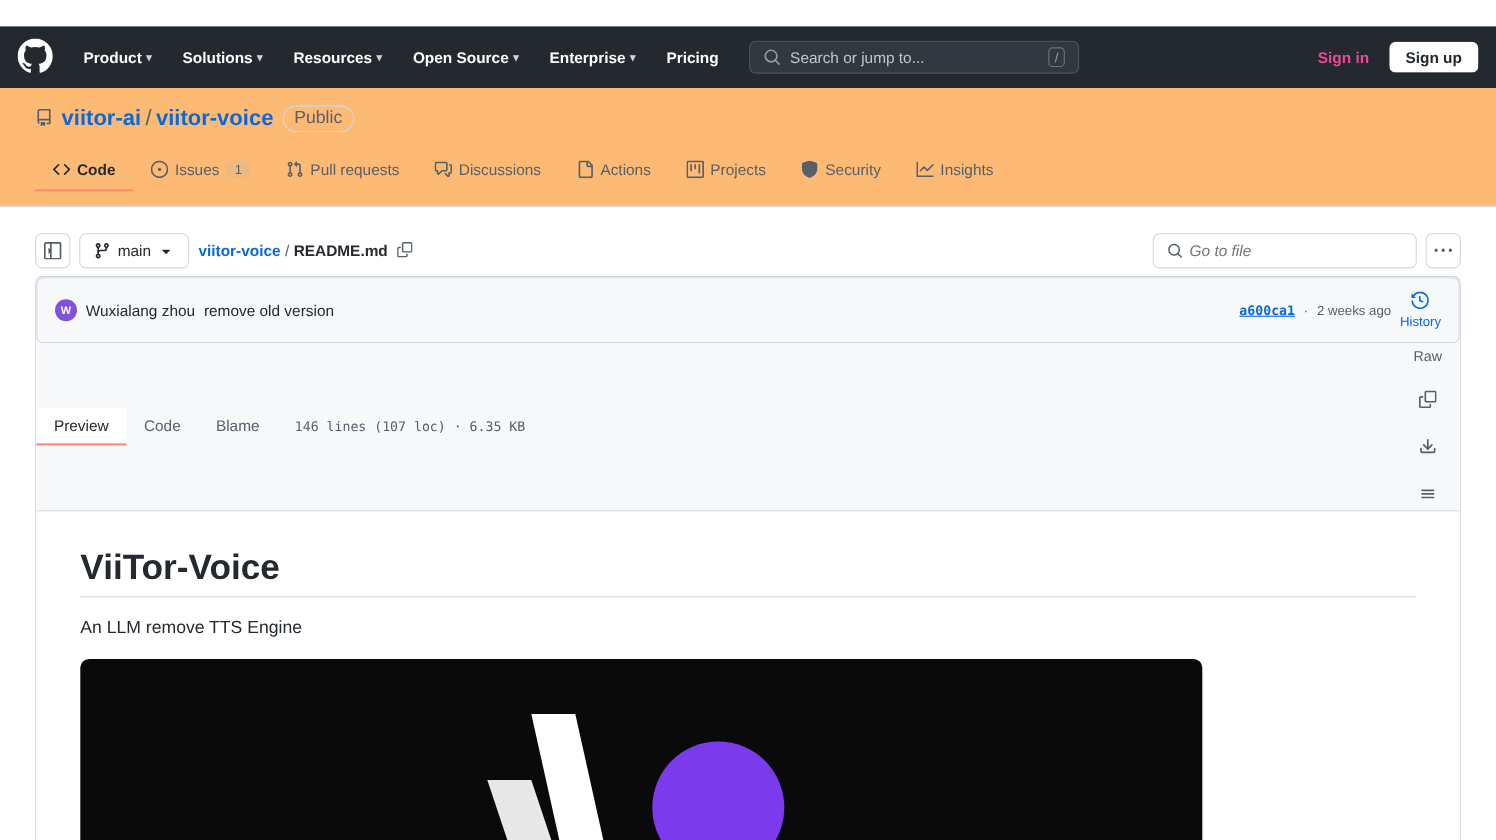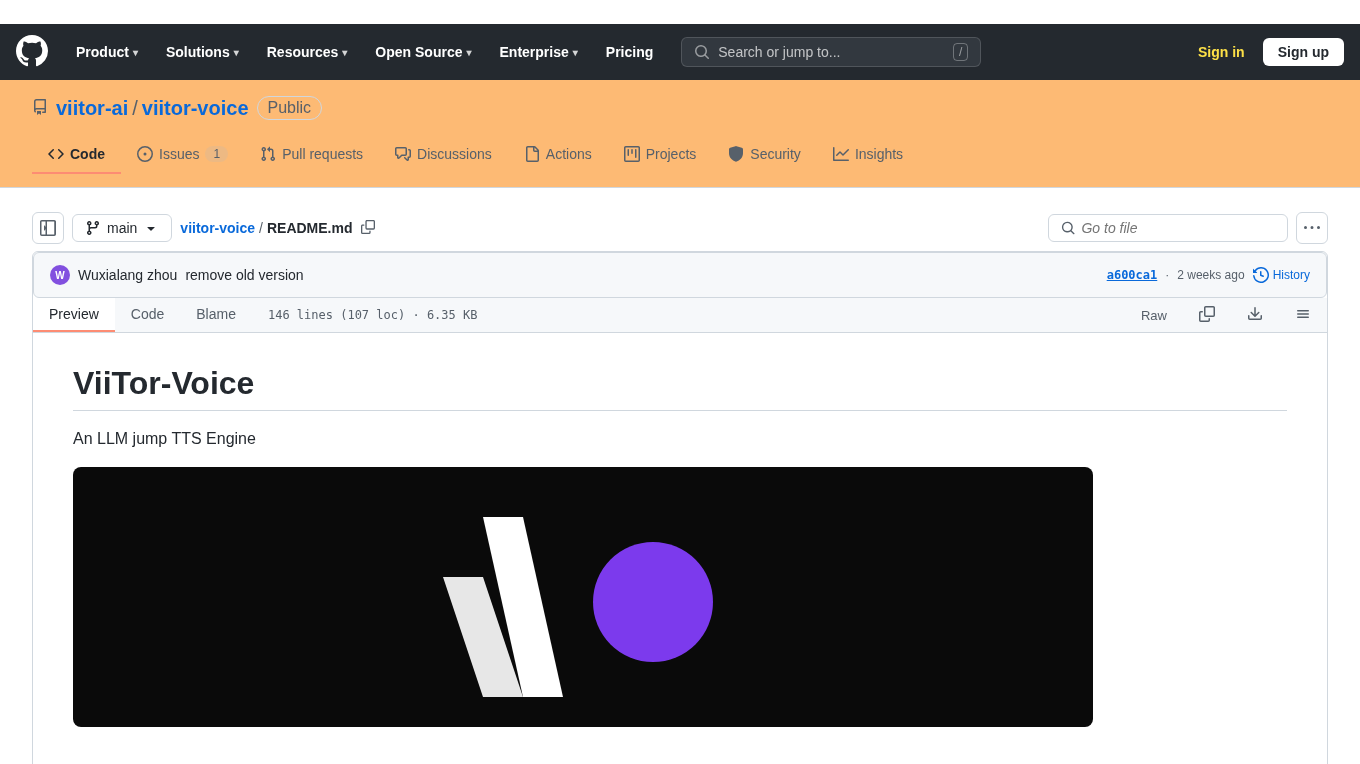--- a/index.html
+++ b/index.html
@@ -27,21 +27,21 @@
       border: 1px solid rgba(255,255,255,0.15); border-radius: 6px;
       padding: 5px 12px; gap: 8px; cursor: text; width: 100%;
     }
     .search-box-text { color: rgba(255,255,255,0.7); font-size: 14px; flex: 1; }
     .search-shortcut {
       color: rgba(255,255,255,0.5); font-size: 12px; border: 1px solid rgba(255,255,255,0.3);
       border-radius: 4px; padding: 1px 5px;
     }
     .top-nav-right { margin-left: auto; display: flex; align-items: center; gap: 8px; }
     .nav-btn {
-      background: none; border: none; color: #fde047; cursor: pointer;
+      background: none; border: none; color: #ec4899; cursor: pointer;
       font-size: 14px; font-weight: 600; padding: 5px 10px; border-radius: 6px;
     }
     .nav-btn-signup {
       background: #fff; color: #24292f; border: 1px solid rgba(255,255,255,0.15);
       border-radius: 6px; padding: 5px 14px; font-weight: 600; cursor: pointer; font-size: 14px;
     }
 
     
     .repo-header {
       background: #fdba74; border-bottom: 1px solid #d0d7de;
@@ -84,21 +84,21 @@
       background: rgba(175,184,193,0.2); color: #57606a;
       border-radius: 20px; padding: 1px 8px; font-size: 12px;
     }
     .tab-icon { color: #57606a; display: flex; align-items: center; }
     .repo-tab.active .tab-icon { color: #24292f; }
 
     
     .content-area { padding: 24px 32px; background: #fff; }
     
     .file-nav-row {
-      display: flex; align-items: center; gap: 8px; margin-bottom: 8px;
+      display: flex; gap: 8px; margin-bottom: 8px;
     }
     .sidebar-toggle-btn {
       display: flex; align-items: center; justify-content: center;
       background: none; border: 1px solid #d0d7de; border-radius: 6px;
       width: 32px; height: 32px; cursor: pointer; color: #57606a;
     }
     .branch-selector {
       display: flex; align-items: center; gap: 6px;
       background: none; border: 1px solid #d0d7de; border-radius: 6px;
       padding: 5px 12px; cursor: pointer; font-size: 14px; color: #24292f;
@@ -133,41 +133,41 @@
       width: 20px; height: 20px; border-radius: 50%;
       background: #8250df; display: flex; align-items: center; justify-content: center;
       color: #fff; font-size: 10px; font-weight: 600; flex-shrink: 0; overflow: hidden;
     }
     .commit-author { font-weight: 400; color: #24292f; }
     .commit-message { color: #24292f; }
     .commit-right { margin-left: auto; display: flex; align-items: center; gap: 8px; color: #57606a; font-size: 12px; }
     .commit-sha { color: #0969da; font-weight: 600; font-family: monospace; }
     .history-btn {
       display: flex; align-items: center; gap: 4px;
-      color: #0969da; background: none; border: none; cursor: pointer; font-size: 12px;
+      color: #0969da; background: none; border: none; cursor: pointer; font-size: 12px; flex-direction: column;
     }
 
     
     .file-content-box {
       border: 1px solid #d0d7de; border-radius: 6px; overflow: hidden;
       margin-top: -1px;
     }
     .file-toolbar {
       display: flex; align-items: center; gap: 0;
       border-bottom: 1px solid #d0d7de; background: #f6f8fa;
     }
     .file-tab-btn {
       padding: 8px 16px; cursor: pointer; font-size: 14px; font-weight: 500;
       background: none; border: none; color: #57606a; border-bottom: 2px solid transparent;
     }
     .file-tab-btn.active {
       color: #24292f; background: #fff; border-bottom: 2px solid #fd8c73;
     }
     .file-meta { padding: 8px 16px; color: #57606a; font-size: 12px; font-family: monospace; }
-    .file-toolbar-right { margin-left: auto; display: flex; align-items: center; gap: 16px; padding-right: 8px; }
+    .file-toolbar-right { margin-left: auto; display: flex; align-items: center; gap: 16px; padding-right: 8px; flex-direction: column; }
     .toolbar-icon-btn {
       background: none; border: none; cursor: pointer; color: #57606a;
       padding: 4px 8px; border-radius: 4px; font-size: 13px;
     }
 
     
     .readme-content {
       padding: 32px 40px; background: #fff;
     }
     .readme-h1 { font-size: 32px; font-weight: 700; margin-bottom: 16px; color: #24292f; border-bottom: 1px solid #d0d7de; padding-bottom: 8px; }
@@ -402,21 +402,21 @@
         <button class="toolbar-icon-btn">
           <svg width="16" height="16" viewBox="0 0 16 16" fill="currentColor">
             <path d="M2 4.75A.75.75 0 0 1 2.75 4h10.5a.75.75 0 0 1 0 1.5H2.75A.75.75 0 0 1 2 4.75ZM2 8a.75.75 0 0 1 .75-.75h10.5a.75.75 0 0 1 0 1.5H2.75A.75.75 0 0 1 2 8Zm0 3.25a.75.75 0 0 1 .75-.75h10.5a.75.75 0 0 1 0 1.5H2.75a.75.75 0 0 1-.75-.75Z"></path>
           </svg>
         </button>
       </div>
     </div>
 
     <div class="readme-content">
       <h1 class="readme-h1">ViiTor-Voice</h1>
-      <p class="readme-p" style="font-size:16px;">An LLM jump TTS Engine</p>
+      <p class="readme-p" style="font-size:16px;">An LLM remove TTS Engine</p>
 
       <div class="readme-img-container">
         <svg width="520" height="200" viewBox="0 0 520 200" class="logo-svg">
 
           <g transform="translate(120, 20)">
 
             <polygon points="40,0 80,0 120,180 80,180" fill="white"></polygon>
 
             <polygon points="0,60 40,60 80,180 40,180" fill="white" opacity="0.9"></polygon>
           </g>

